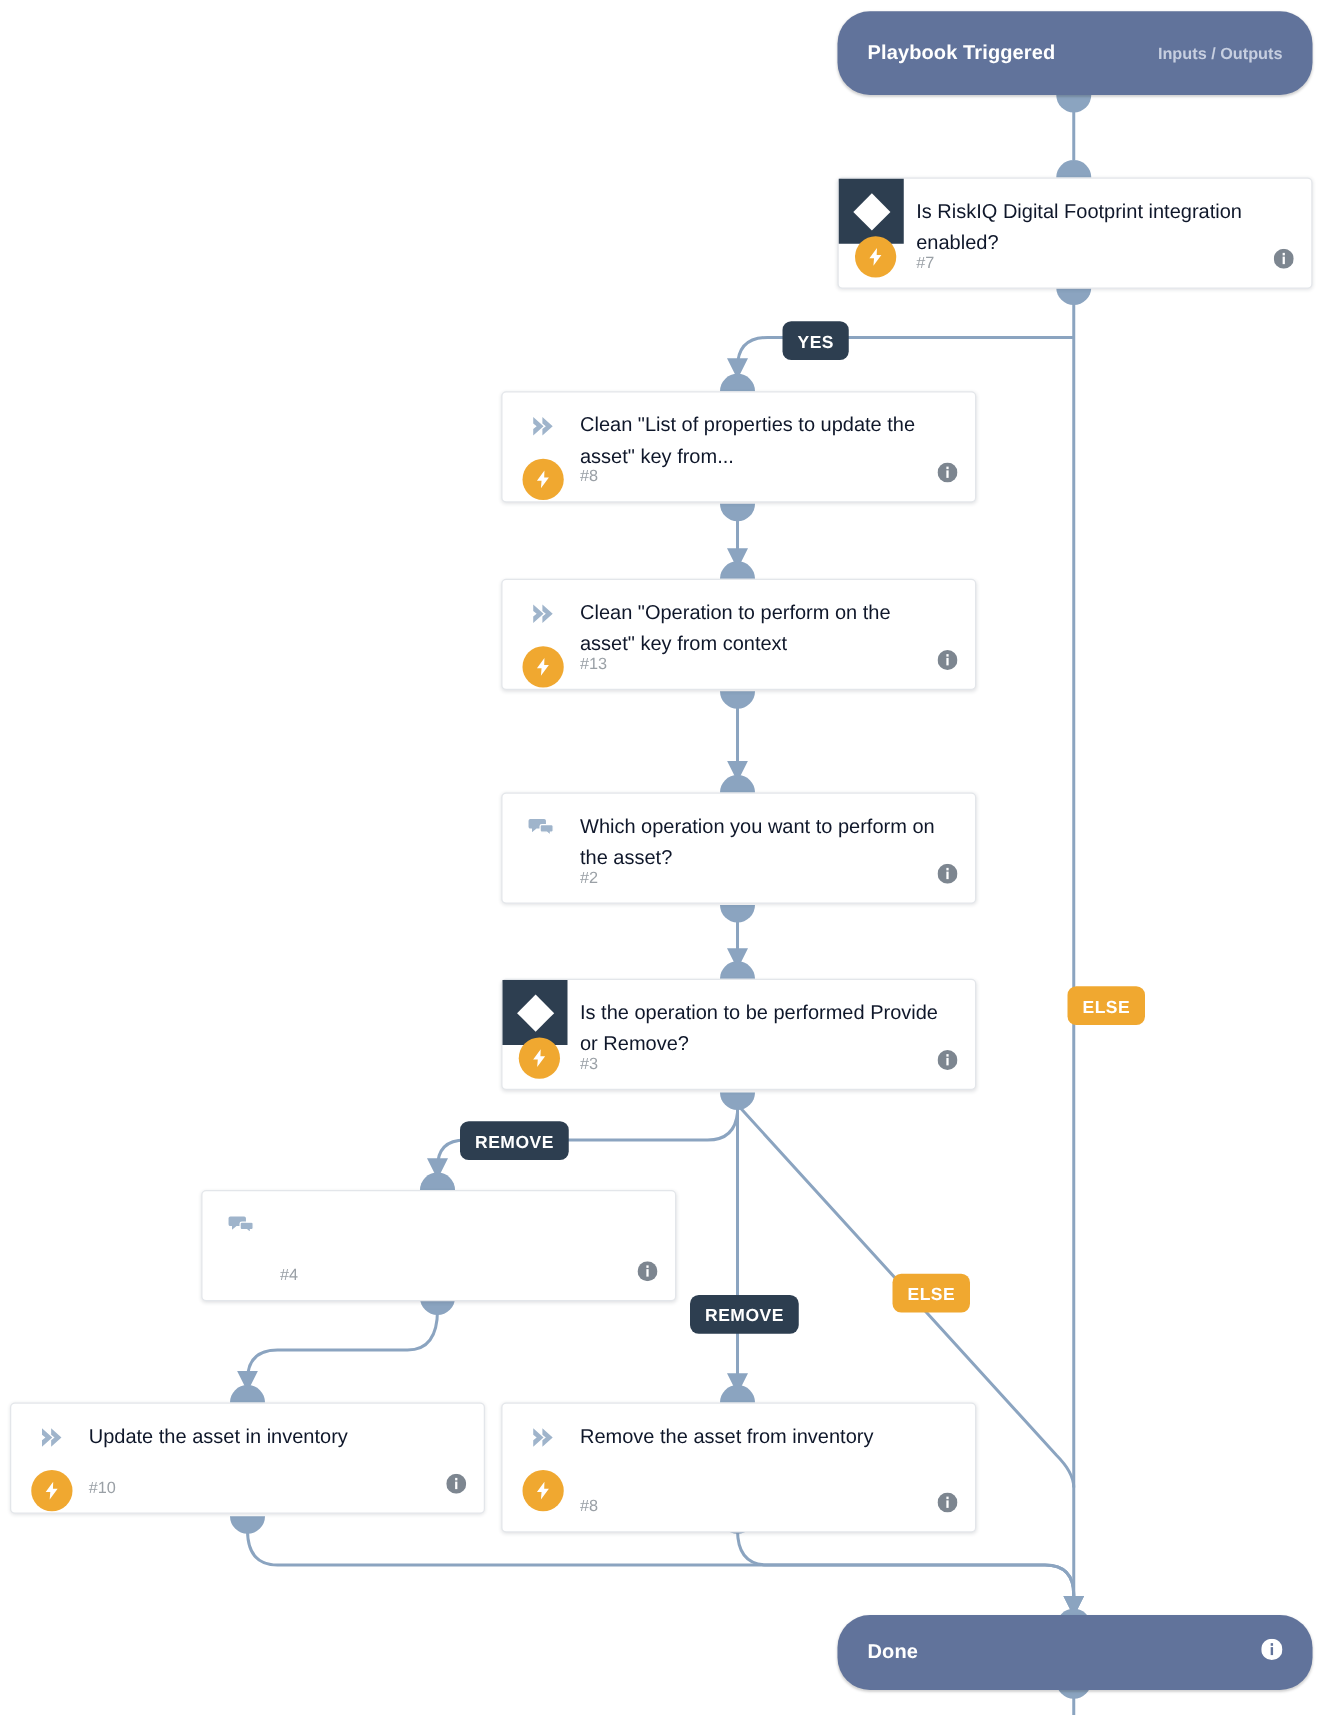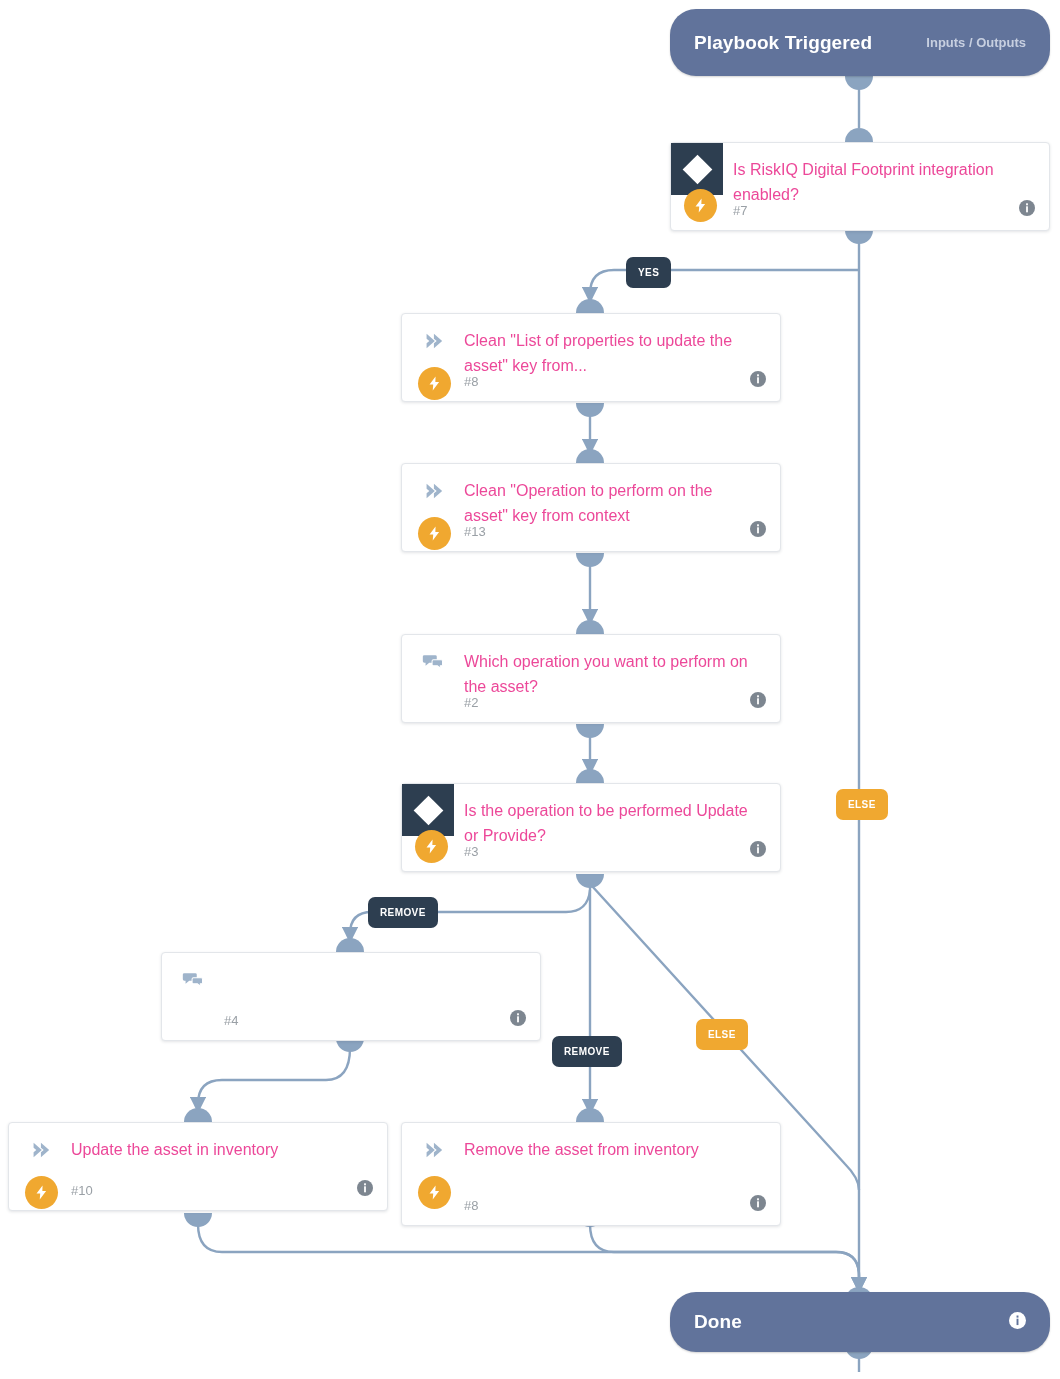--- a/index.html
+++ b/index.html
@@ -35,21 +35,21 @@
     border-radius: 26px;
     box-sizing: border-box;
     display: flex;
     align-items: center;
     padding: 0 24px;
     color: #ffffff;
     box-shadow: 0 1px 2px rgba(0,0,0,0.18);
     z-index: 5;
   }
   .terminal .t-title {
-    font-size: 19px;
+    font-size: 16px;
     font-weight: bold;
     color: #ffffff;
     letter-spacing: 0.1px;
   }
   .terminal .t-sub {
     margin-left: auto;
     font-size: 13px;
     font-weight: bold;
     color: #c7cfe0;
   }
@@ -76,21 +76,21 @@
   .card .c-iconcol {
     width: 62px;
     min-width: 62px;
     display: flex;
     justify-content: center;
     padding-top: 2px;
   }
   .card .c-title {
     font-size: 16px;
     line-height: 25px;
-    color: #ec4899;
+    color: #0f172a;
     padding-right: 8px;
   }
   .card .c-foot {
     position: absolute;
     left: 0;
     right: 0;
     bottom: 10px;
     display: flex;
     align-items: center;
     padding: 0 14px 0 62px;
@@ -143,29 +143,29 @@
 
   
   .blabel {
     position: absolute;
     height: 31px;
     border-radius: 7px;
     display: flex;
     align-items: center;
     justify-content: center;
     padding: 0 12px;
-    font-size: 10px;
+    font-size: 14px;
     font-weight: bold;
     color: #ffffff;
     letter-spacing: 0.4px;
     z-index: 8;
     box-sizing: border-box;
   }
   .blabel.dark { background: #2d3e50; }
-  .blabel.amber { background: #f0a830; }
+  .blabel.amber { background: #f0a830; margin-left: 18px; }
 </style>
 </head>
 <body>
 
 <div id="canvas">
 
   <svg id="edges" viewBox="0 0 1060 1379">
     <defs>
       <marker id="arw" viewBox="0 0 10 10" refX="8" refY="5" markerWidth="7" markerHeight="7" orient="auto-start-reverse">
         <path d="M 0 0 L 10 5 L 0 10 z" fill="#8ba4c0"></path>
@@ -351,21 +351,21 @@
     <div class="dec-tile">
       <div class="dec-diamond"></div>
     </div>
     <div class="bolt tiled">
       <svg width="17" height="17" viewBox="0 0 24 24" aria-hidden="true">
         <path d="M13.5 2 L5 13.5 h5.2 L9.5 22 L18.5 10 h-5.3 z" fill="#ffffff"></path>
       </svg>
     </div>
     <div class="c-head">
       <div class="c-iconcol"></div>
-      <div class="c-title">Is the operation to be performed Update or Provide?</div>
+      <div class="c-title">Is the operation to be performed Provide or Remove?</div>
     </div>
     <div class="c-foot">
       <span class="c-num">#3</span>
       <span class="c-info">
         <svg width="16" height="16" viewBox="0 0 16 16">
             <circle cx="8" cy="8" r="8" fill="#7d8690"></circle>
             <rect x="7.1" y="6.3" width="1.8" height="6" fill="#fff"></rect>
             <rect x="7.1" y="3.3" width="1.8" height="2" fill="#fff"></rect>
           </svg>
       </span>

